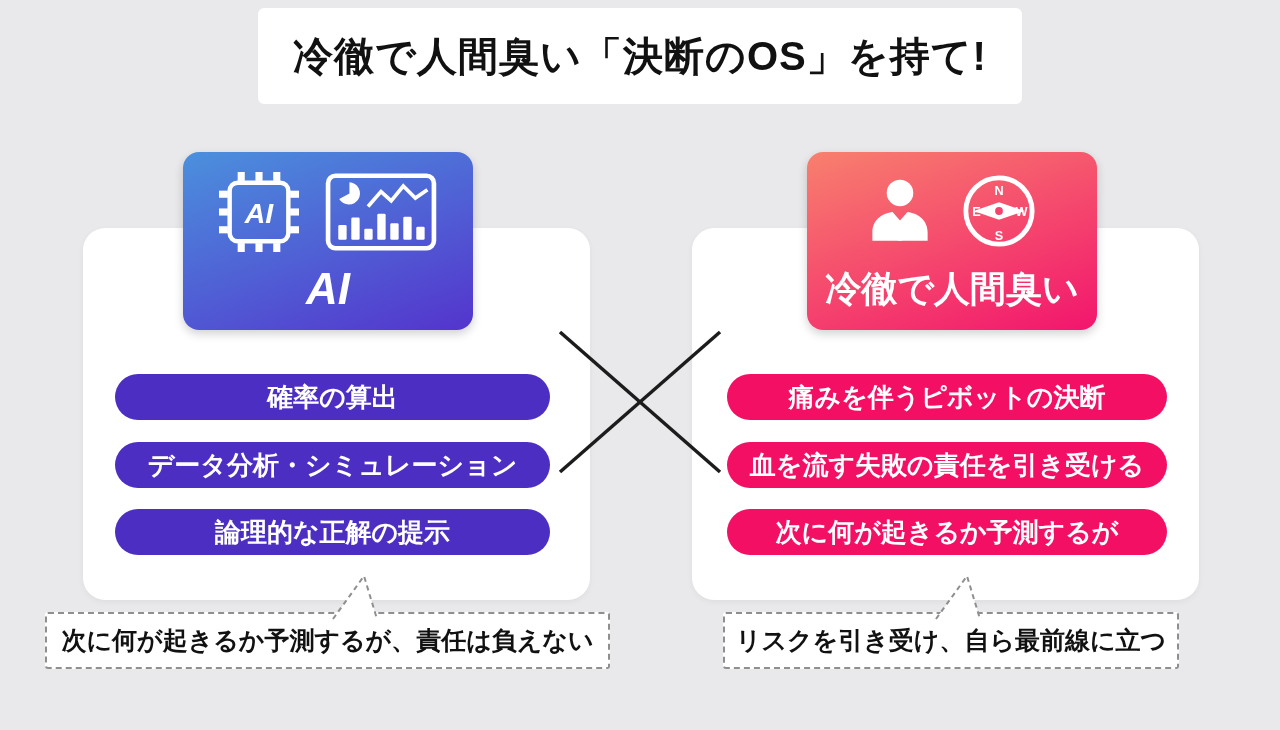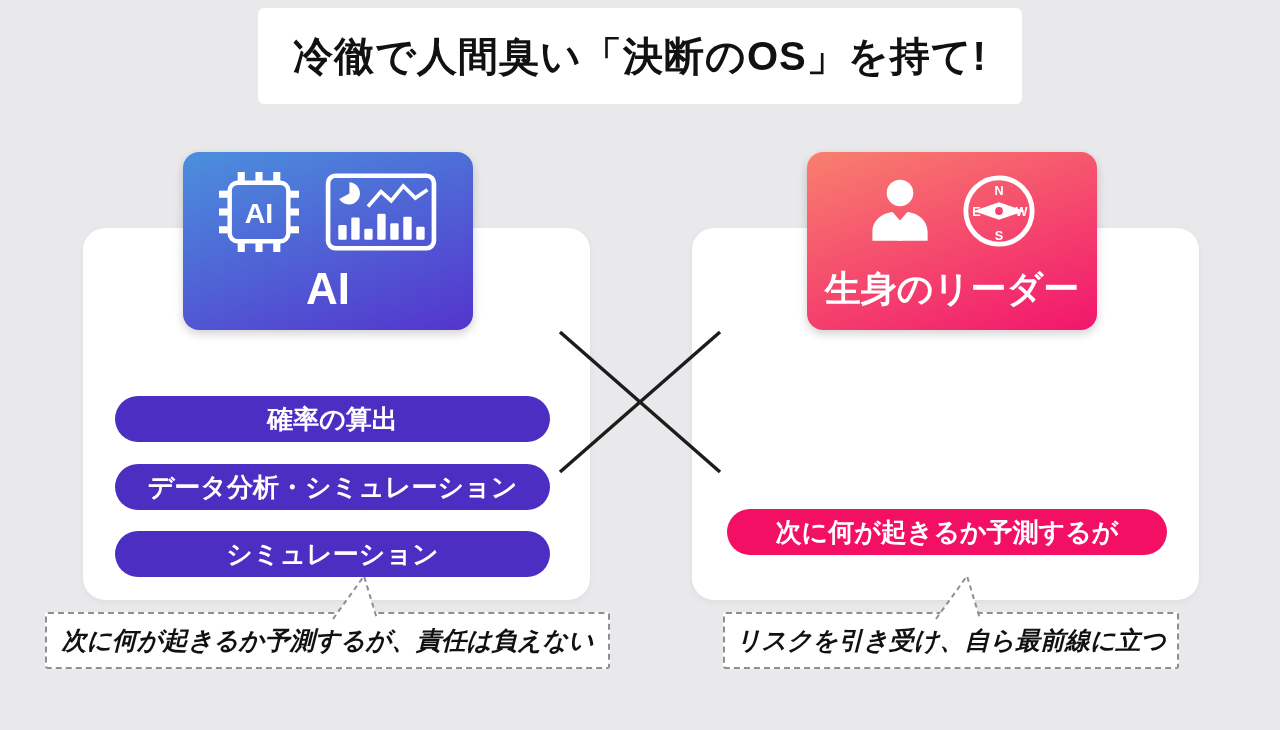--- a/index.html
+++ b/index.html
@@ -30,45 +30,45 @@
   .card-right { left: 692px; }
 
   
   .header {
     position: absolute; top: 152px; width: 290px; height: 178px;
     border-radius: 16px; z-index: 3;
     display: flex; flex-direction: column; align-items: center;
     justify-content: space-between; padding: 20px 0 16px 0;
     box-shadow: 0 4px 10px rgba(0,0,0,0.18);
   }
-  .header-left  { left: 183px; background: linear-gradient(160deg, #4b90dd 0%, #5434cd 100%); }
+  .header-left  { left: 183px; background: linear-gradient(160deg, #4b90dd 0%, #5434cd 100%); font-style: italic; }
   .header-right { left: 807px; background: linear-gradient(160deg, #f8806e 0%, #f2156d 100%); }
   .icon-row { display: flex; align-items: center; gap: 26px; }
   .header-label { color: #fff; white-space: nowrap; }
   .label-ai { font-size: 44px; }
   .label-leader { font-size: 36px; }
 
   
   .pill {
     position: absolute; height: 46px; border-radius: 23px; z-index: 3;
     display: flex; align-items: center; justify-content: center;
     color: #fff; font-size: 26px; white-space: nowrap;
   }
-  .pill-left  { left: 115px; width: 435px; background: #4c2ec2; margin-top: 22px; }
+  .pill-left  { left: 115px; width: 435px; background: #4c2ec2; }
   .pill-right { left: 727px; width: 440px; background: #f20f64; }
   .row1 { top: 374px; } .row2 { top: 442px; text-align: right; } .row3 { top: 509px; }
 
   
   .cross { position: absolute; left: 552px; top: 328px; z-index: 4; }
 
   
   .note {
     position: absolute; top: 612px; height: 57px; z-index: 1;
     background: #ffffff; border: 2px dashed #8f8f8f; border-radius: 3px;
-    display: flex; align-items: center; justify-content: center; font-style: italic;
+    display: flex; align-items: center; justify-content: center;
   }
   .note span { font-size: 25px; white-space: nowrap; }
   .note-left  { left: 45px;  width: 565px; }
   .note-right { left: 712px; width: 456px; margin-left: 11px; }
 
   
   .tail { position: absolute; top: 572px; z-index: 2; }
   .tail-left  { left: 330px; }
   .tail-right { left: 933px; }
 
@@ -135,27 +135,29 @@
       <svg width="78" height="78" viewBox="0 0 80 80">
         <circle cx="40" cy="40" r="34" fill="none" stroke="#ffffff" stroke-width="5"></circle>
         <text x="40" y="24" font-size="13" fill="#ffffff" text-anchor="middle">N</text>
         <text x="40" y="70" font-size="13" fill="#ffffff" text-anchor="middle">S</text>
         <text x="17" y="45" font-size="13" fill="#ffffff" text-anchor="middle">E</text>
         <text x="63" y="45" font-size="13" fill="#ffffff" text-anchor="middle">W</text>
         <polygon points="14,40 40,31 66,40 40,49" fill="#ffffff"></polygon>
         <circle cx="40" cy="40" r="4" fill="#f4436f"></circle>
       </svg>
     </div>
-    <div class="header-label label-leader">生身のリーダー</div>
+    <div class="header-label label-leader">冷徹で人間臭い</div>
   </div>
 
   <div class="pill pill-left row1">確率の算出</div>
   <div class="pill pill-left row2">データ分析・シミュレーション</div>
-  <div class="pill pill-left row3">シミュレーション</div>
+  <div class="pill pill-left row3">論理的な正解の提示</div>
 
+  <div class="pill pill-right row1">痛みを伴うピボットの決断</div>
+  <div class="pill pill-right row2">血を流す失敗の責任を引き受ける</div>
   <div class="pill pill-right row3">次に何が起きるか予測するが</div>
 
   <svg class="cross" width="176" height="148" viewBox="0 0 176 148">
     <line x1="8" y1="4" x2="168" y2="144" stroke="#1c1c1c" stroke-width="3.5"></line>
     <line x1="168" y1="4" x2="8" y2="144" stroke="#1c1c1c" stroke-width="3.5"></line>
   </svg>
 
   <svg class="tail tail-left" width="50" height="48" viewBox="0 0 50 48">
     <path d="M3,47 L34,4 L47,47" fill="#ffffff" stroke="#8f8f8f" stroke-width="2" stroke-dasharray="5 4"></path>
   </svg>

